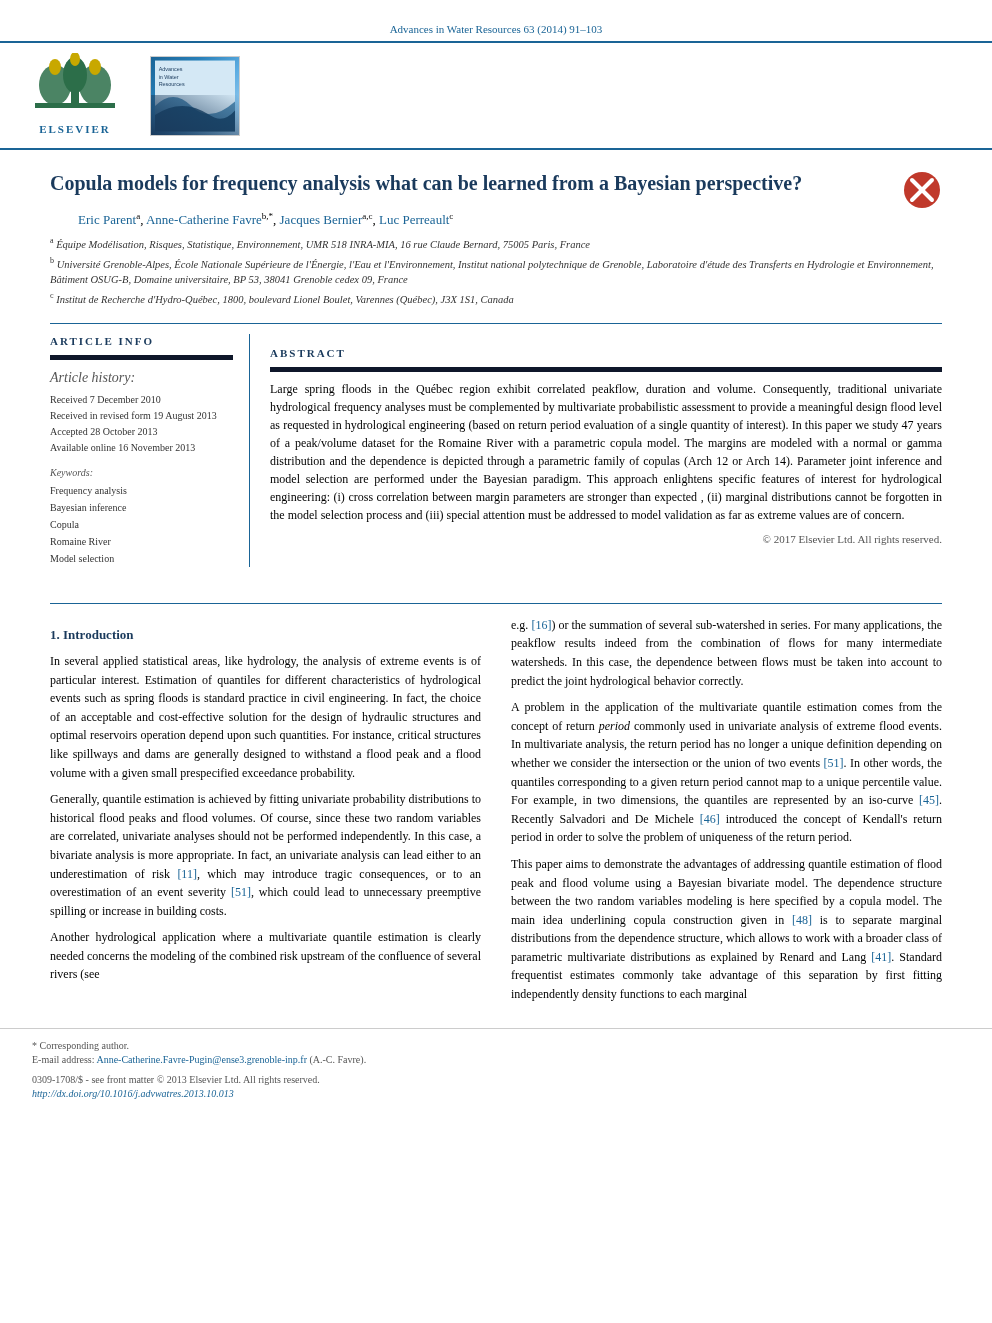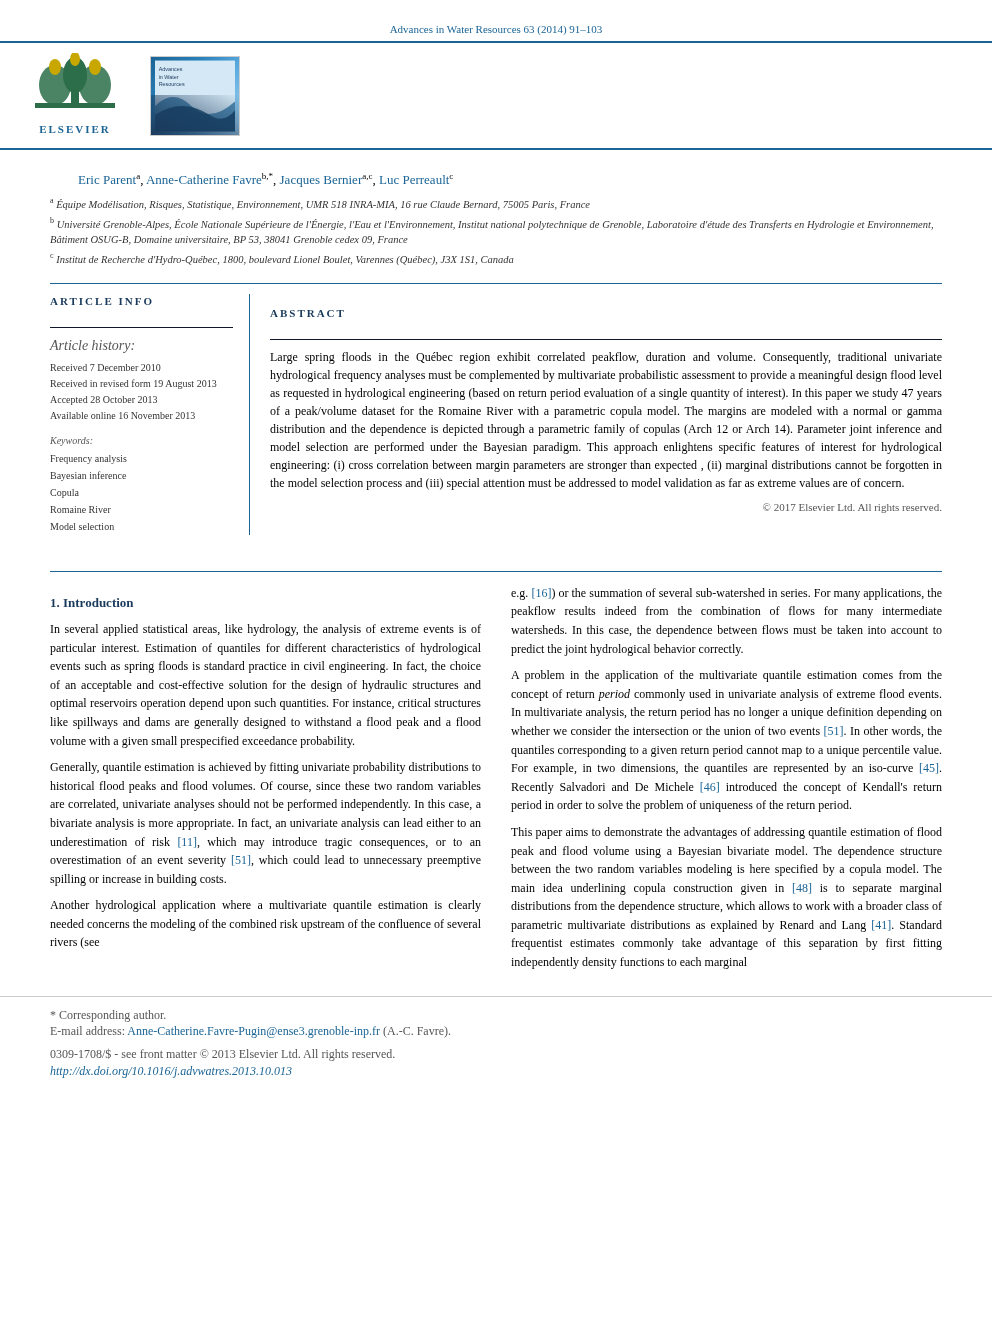--- a/index.html
+++ b/index.html
@@ -171,22 +171,22 @@
       flex: 1;
       margin-top: 12px;
     }
     .section-heading {
       font-size: 11px;
       font-variant: small-caps;
       letter-spacing: 2px;
       color: #1a3a5c;
       font-weight: bold;
       margin-bottom: 8px;
-      border-bottom: 1px solid #0f172a;
-      padding-bottom: 18px;
+      border-bottom: 5px solid #0f172a;
+      padding-bottom: 6px;
     }
     .article-history-label {
       font-size: 14px;
       font-style: italic;
       color: #555;
       margin-bottom: 4px;
     }
     .article-history-items {
       font-size: 10px;
       color: #333;
@@ -244,22 +244,22 @@
       color: #000;
       text-align: justify;
       margin-bottom: 8px;
     }
     .body-text .ref {
       color: #1a6496;
     }
 
     
     .footer {
-      padding: 10px 50px;
-      font-size: 12px;
+      padding: 10px 32px;
+      font-size: 10px;
       color: #555;
       border-top: 1px solid #ccc;
       margin-top: 16px;
     }
     .footer a { color: #1a6496; text-decoration: none; }
 
     
     .elsevier-svg {
       width: 100px;
       height: 65px;
@@ -303,20 +303,31 @@
         <text x="4" y="28" font-size="6" fill="#1a3a5c" font-family="Arial">Resources</text>
         <path d="M0 50 Q20 30 40 50 Q60 70 88 45 L88 78 L0 78 Z" fill="#1a6496" opacity="0.7"></path>
         <path d="M0 60 Q30 40 60 60 Q75 70 88 55 L88 78 L0 78 Z" fill="#0d3a5c" opacity="0.8"></path>
       </svg>
     </div>
   </div>
 </div>
 
 <div class="article-container">
 
+  <div class="title-row">
+    <div class="article-title">Copula models for frequency analysis what can be learned from a Bayesian perspective?</div>
+    <div class="crossmark">
+      <svg viewBox="0 0 40 40" width="40" height="40">
+        <circle cx="20" cy="20" r="18" fill="#c0392b"></circle>
+        <line x1="10" y1="10" x2="30" y2="30" stroke="white" stroke-width="4" stroke-linecap="round"></line>
+        <line x1="30" y1="10" x2="10" y2="30" stroke="white" stroke-width="4" stroke-linecap="round"></line>
+        <text x="20" y="46" font-size="7" fill="#555" text-anchor="middle" font-family="Arial">CrossMark</text>
+      </svg>
+    </div>
+  </div>
 
   <div class="authors">
     <a class="author-link">Eric Parent</a><sup>a</sup>,
     <a class="author-link">Anne-Catherine Favre</a><sup>b,*</sup>,
     <a class="author-link">Jacques Bernier</a><sup>a,c</sup>,
     <a class="author-link">Luc Perreault</a><sup>c</sup>
   </div>
 
   <div class="affiliations">
     <p><sup>a</sup> <em>Équipe Modélisation, Risques, Statistique, Environnement, UMR 518 INRA-MIA, 16 rue Claude Bernard, 75005 Paris, France</em></p>

